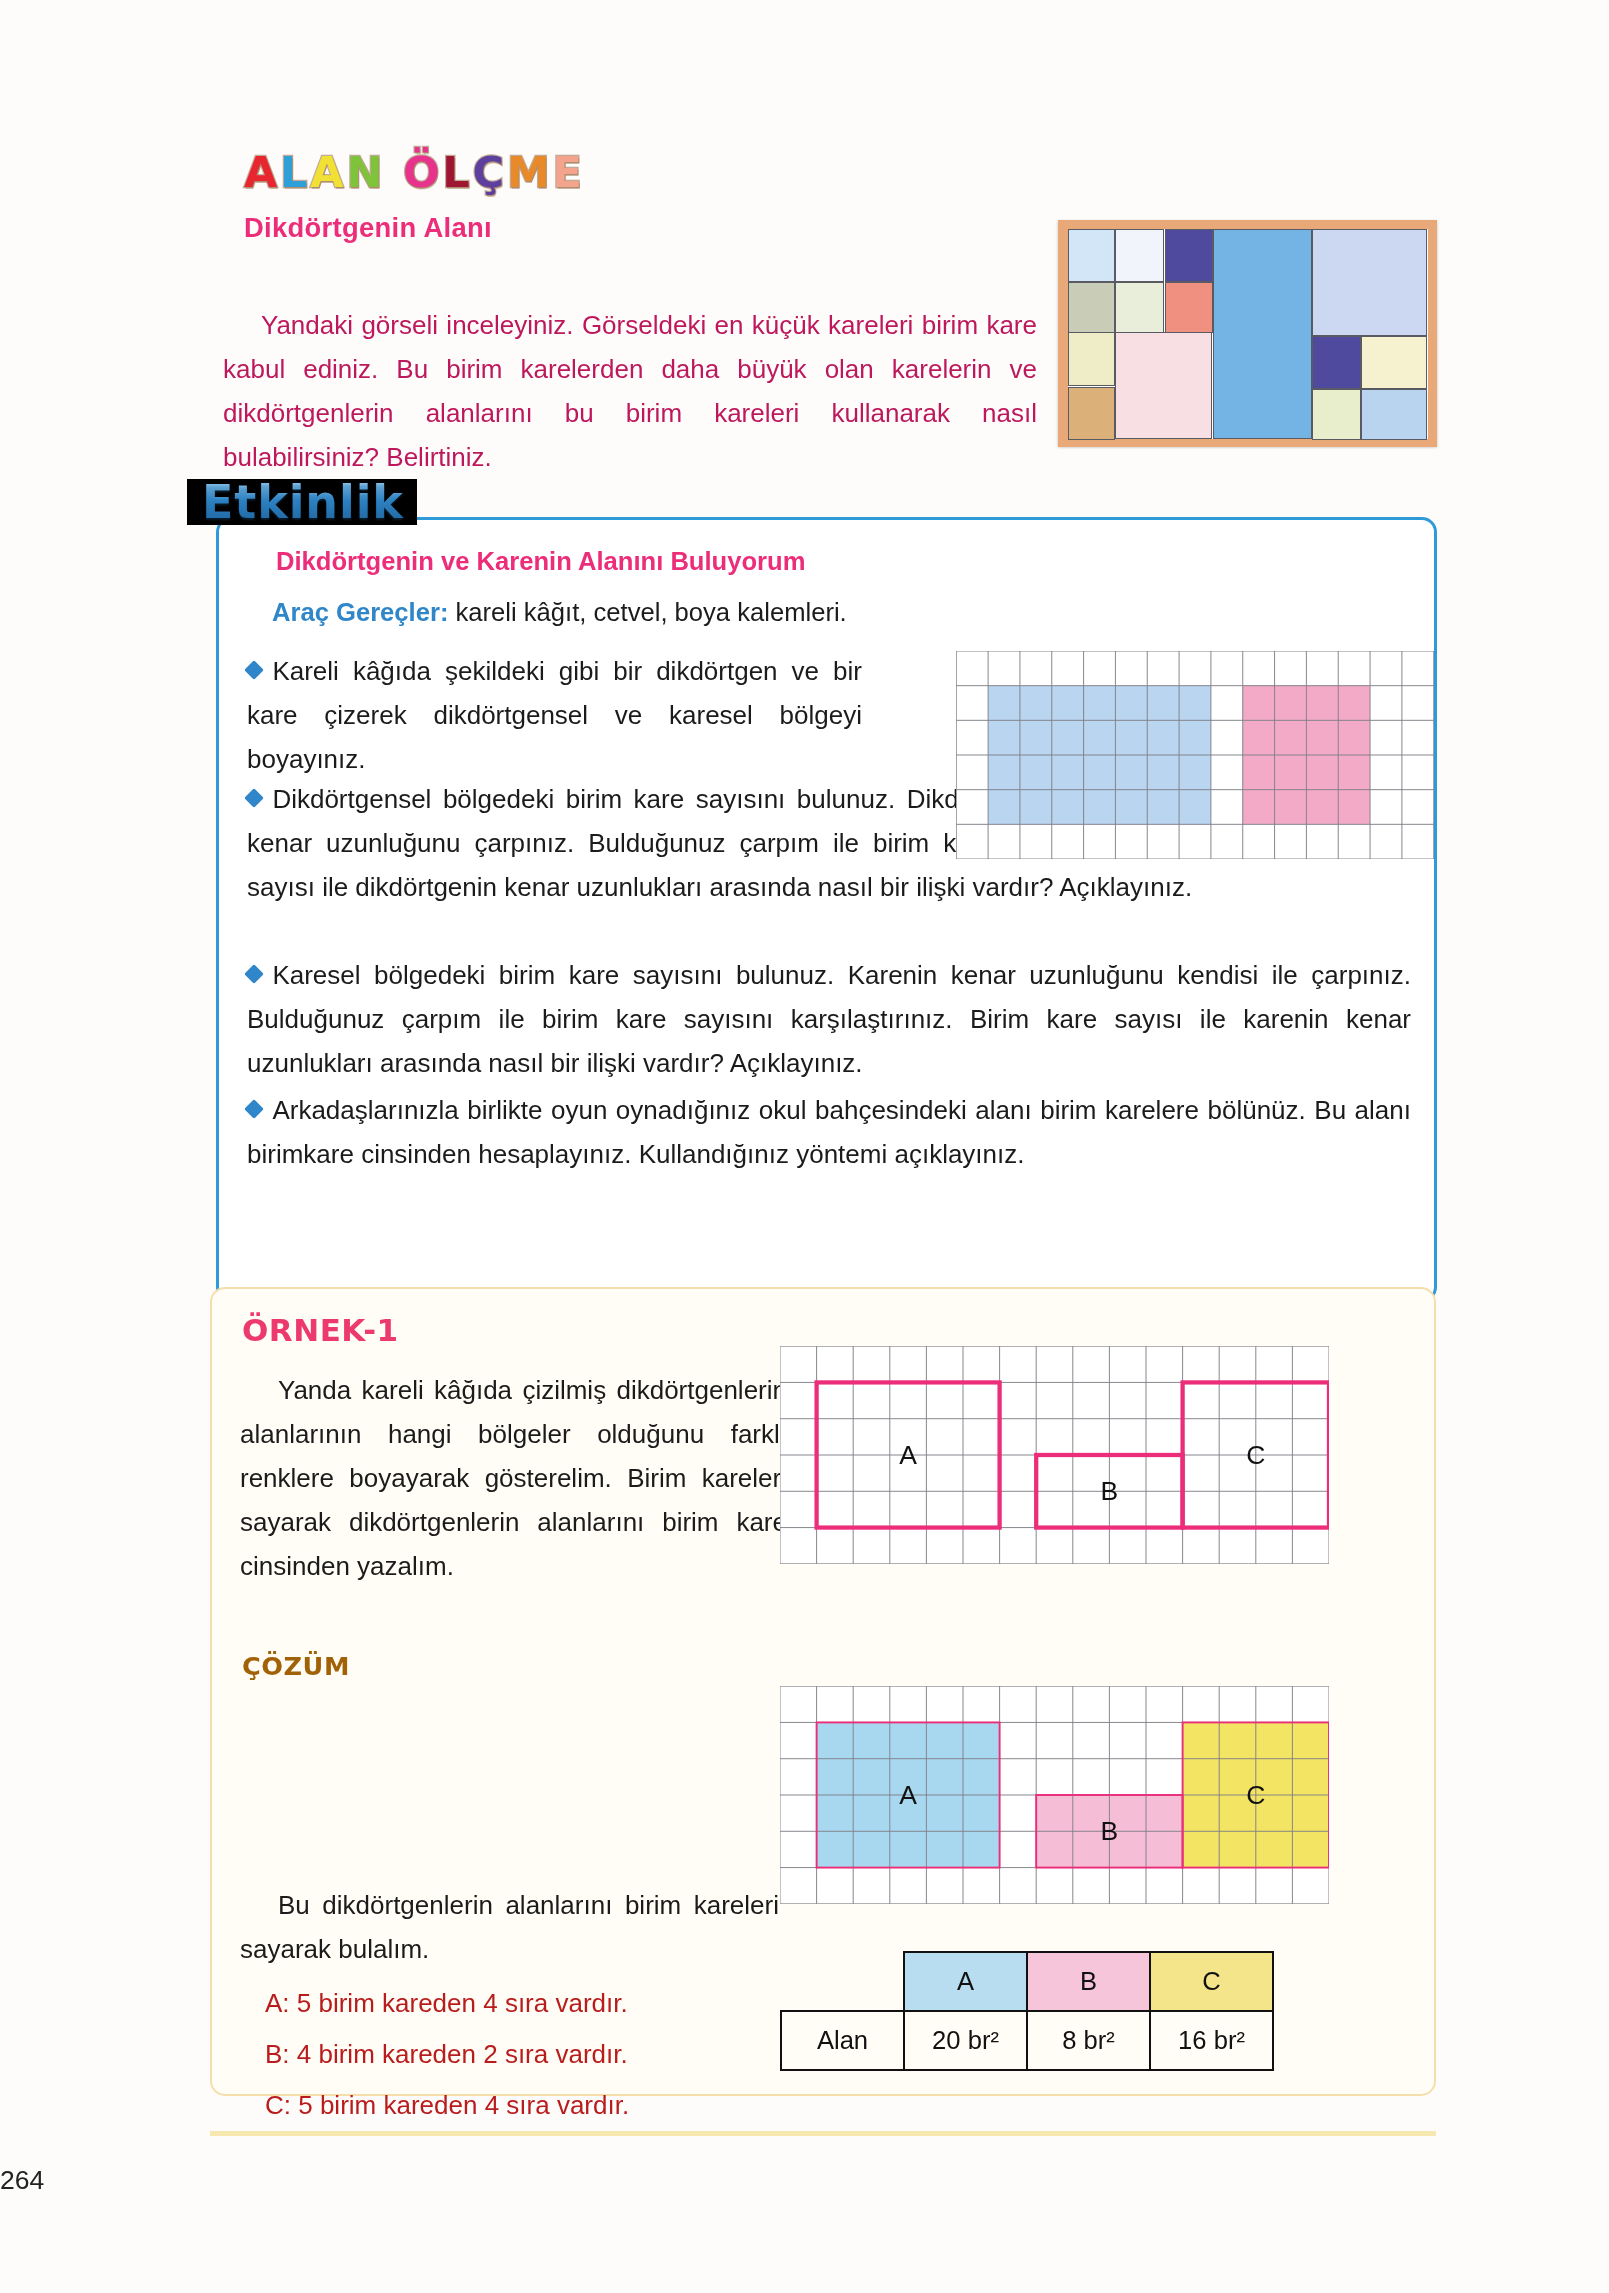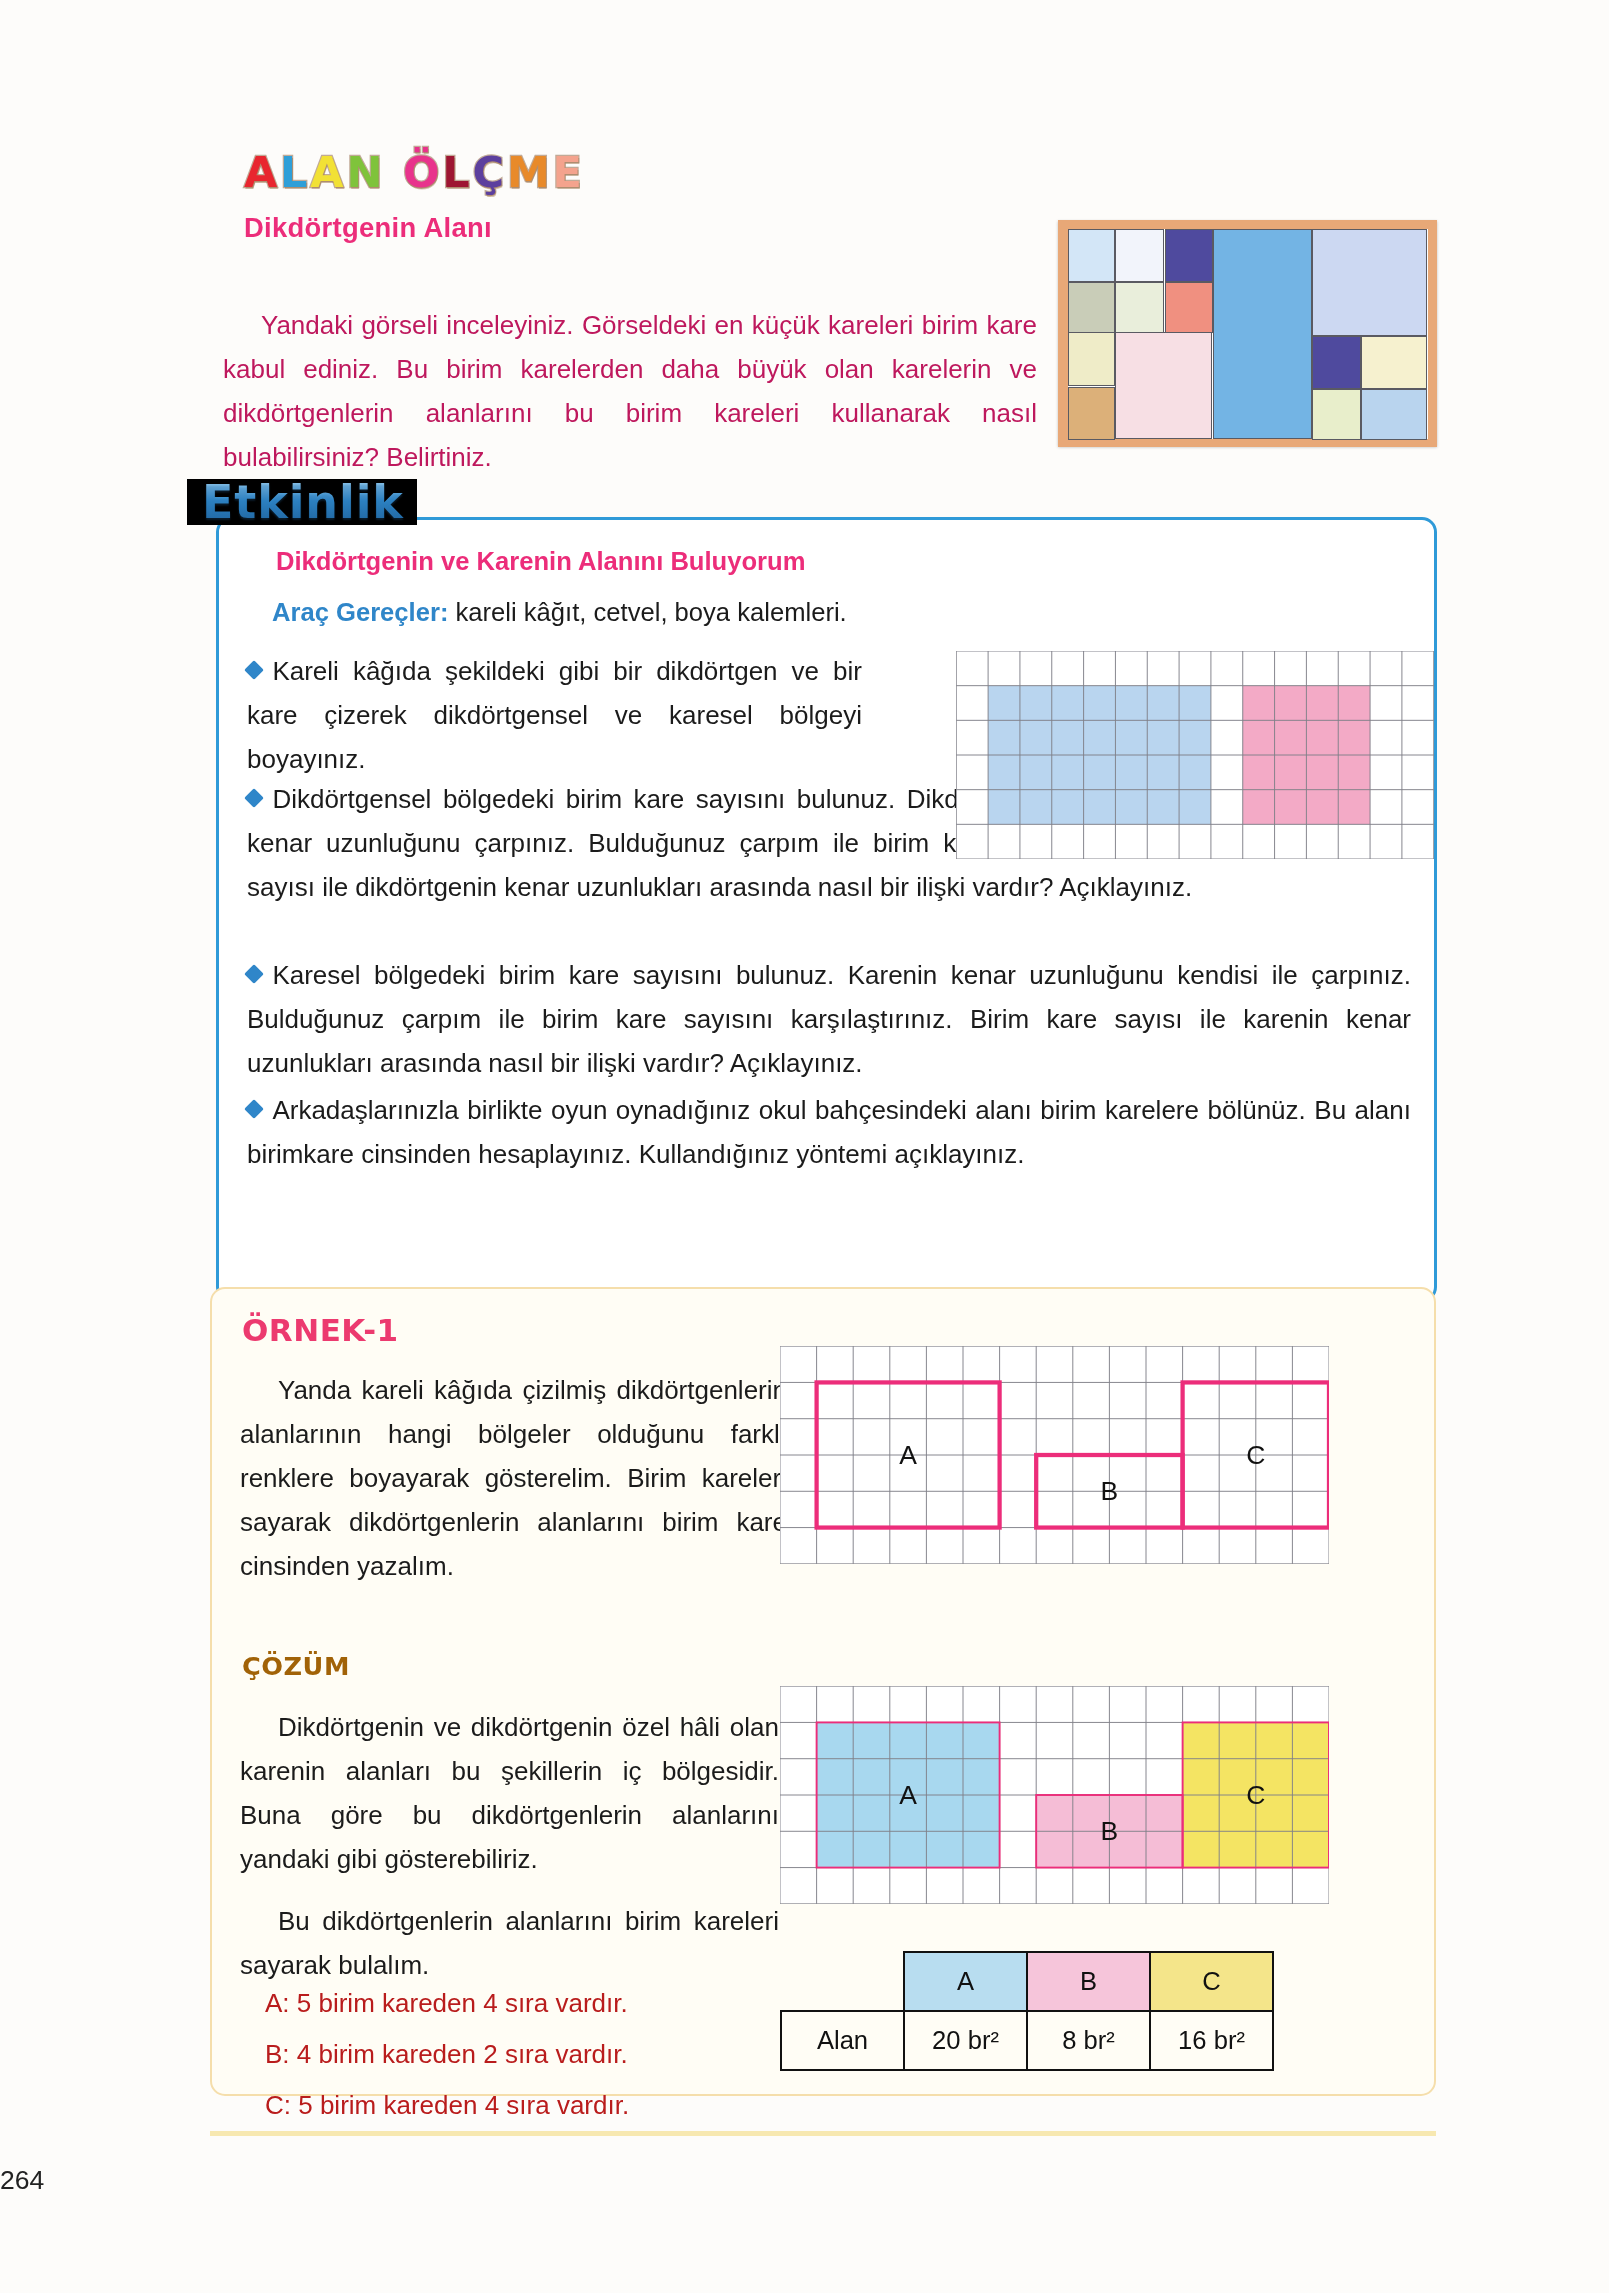--- a/index.html
+++ b/index.html
@@ -228,21 +228,20 @@
   .cozum-p2 {
     position: absolute;
     left: 28px;
     top: 594px;
     width: 539px;
     font-size: 26px;
     line-height: 44px;
     color: #1b1b1b;
     text-align: justify;
     text-indent: 38px;
-    margin-top: 16px;
   }
   .abc-lines {
     position: absolute;
     left: 53px;
     top: 689px;
     font-size: 26px;
     line-height: 51px;
     color: #b91c1c;
   }
 
@@ -385,21 +384,20 @@
         <line x1="0" y1="183.33333333333331" x2="505" y2="183.33333333333331" stroke="#808089" stroke-width="1"></line>
         <line x1="0" y1="220" x2="505" y2="220" stroke="#808089" stroke-width="1"></line>
       </svg>
   </div>
 
   <div class="ornek-box">
     <div class="ornek-label">ÖRNEK-1</div>
     <div class="ornek-text">Yanda kareli kâğıda çizilmiş dikdörtgenlerin alanlarının hangi bölgeler olduğunu farklı renklere boyayarak gösterelim. Birim kareleri sayarak dikdörtgenlerin alanlarını birim kare cinsinden yazalım.</div>
 
     <div class="cozum-label">ÇÖZÜM</div>
-    <div class="cozum-p1">Dikdörtgenin ve dikdörtgenin özel hâli olan karenin alanları bu şekillerin iç bölgesidir. Buna göre bu dikdörtgenlerin alanlarını yandaki gibi gösterebiliriz.</div>
     <div class="cozum-p2">Bu dikdörtgenlerin alanlarını birim kareleri sayarak bulalım.</div>
 
     <div class="abc-lines">
       <div>A: 5 birim kareden 4 sıra vardır.</div>
       <div>B: 4 birim kareden 2 sıra vardır.</div>
       <div>C: 5 birim kareden 4 sıra vardır.</div>
     </div>
 
     <div class="grid-outline">
       <svg id="gridOutline" width="549" height="218" viewBox="0 0 580 230">

